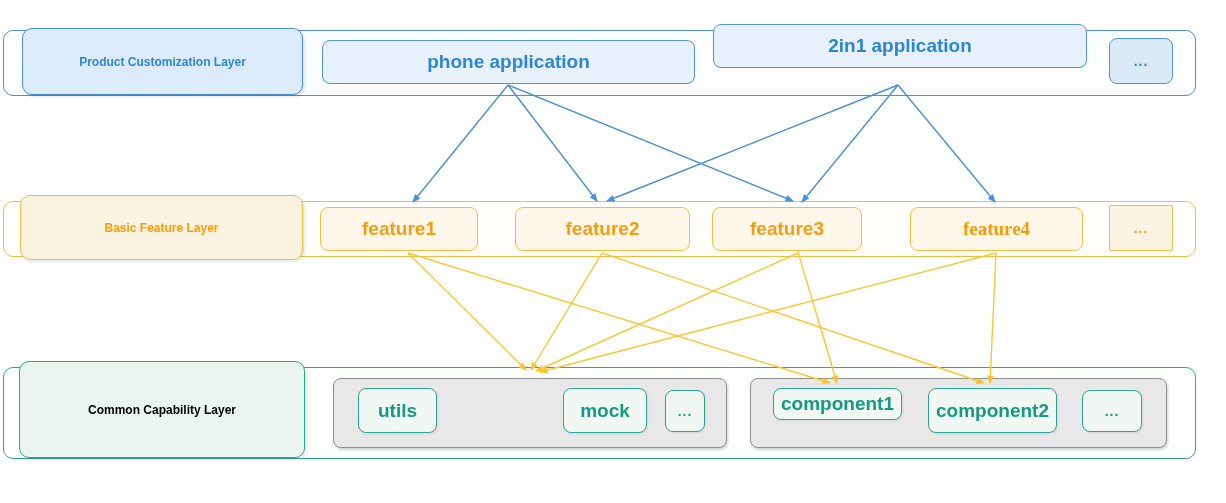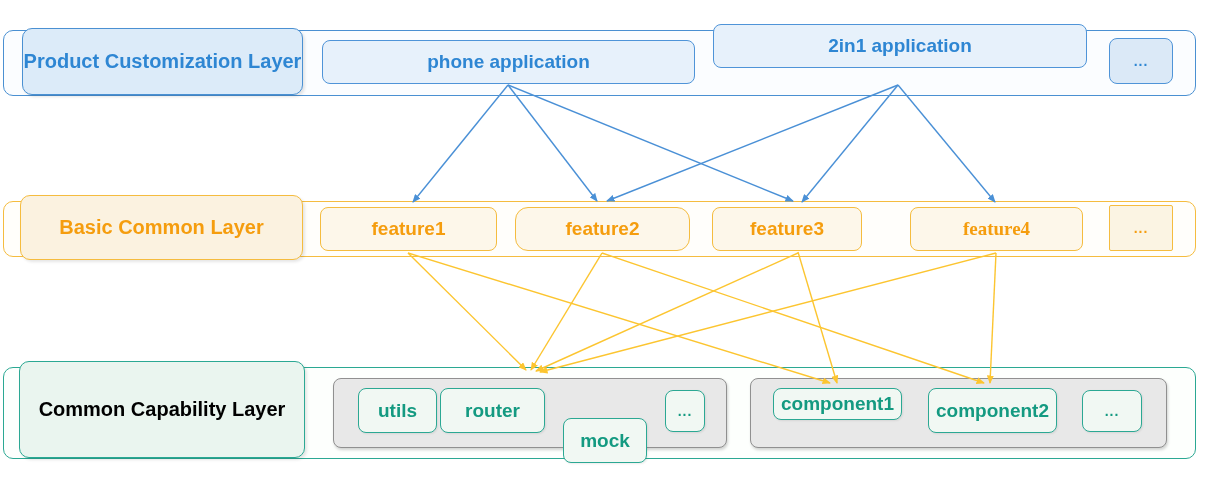--- a/index.html
+++ b/index.html
@@ -7,92 +7,91 @@
   .canvas { position:relative; width:1226px; height:503px; background:#ffffff; overflow:hidden; }
 
   
   .row { position:absolute; border-radius:10px; }
   .row1 { left:3px;  top:30px;  width:1193px; height:66px; border:1.5px solid #4a90d2; background:#fbfdff; }
   .row2 { left:3px;  top:201px; width:1193px; height:56px; border:1.5px solid #f5bc3f; background:#fffefb; }
   .row3 { left:3px;  top:367px; width:1193px; height:92px; border:1.5px solid #2ba893; background:#fdfffd; }
 
   
   .layer-label { position:absolute; display:flex; align-items:center; justify-content:center;
-                 border-radius:10px; font-weight:bold; font-size:20px;
+                 border-radius:10px; font-weight:bold; font-size:12px;
                  box-shadow:2px 2px 3px rgba(0,0,0,0.10); }
   .label1 { left:22px; top:28px;  width:281px; height:67px; background:#dcebf9; border:1.5px solid #4a90d2; color:#2e86d3; }
   .label2 { left:20px; top:195px; width:283px; height:65px; background:#fbf2e0; border:1.5px solid #f5bc3f; color:#f59d0e; }
   .label3 { left:19px; top:361px; width:286px; height:97px; background:#eaf5ef; border:1.5px solid #2ba893; color:#000000; }
 
   
   .box { position:absolute; display:flex; align-items:center; justify-content:center;
          font-weight:bold; font-size:19px; border-radius:8px; }
   .box-blue   { background:#e7f1fb; border:1.5px solid #4f94d8; color:#2e86d3; }
   .box-orange { background:#fdf7ea; border:1.5px solid #f5bc3f; color:#f59d0e; }
   .box-green  { background:#f1f8f3; border:1.5px solid #2ba893; color:#149a81;
                 box-shadow:1px 1px 2px rgba(0,0,0,0.08); }
   .dots { font-size:14px; letter-spacing:1px; }
 
   .phone { left:322px; top:40px; width:373px; height:44px; }
   .twoin1 { left:713px; top:24px; width:374px; height:44px; }
   .dots1 { left:1109px; top:38px; width:64px; height:46px; background:#dbe9f7; }
 
-  .f1 { left:320px; top:207px; width:177px; height:44px; }
-  .f2 { left:515px; top:207px; width:175px; height:44px;border-radius:13px; }
+  .f1 { left:320px; top:207px; width:158px; height:44px; }
+  .f2 { left:515px; top:207px; width:175px; height:44px; }
   .f3 { left:712px; top:207px; width:150px; height:44px; }
   .f4 { left:910px; top:207px; width:173px; height:44px;font-family:Liberation Serif, serif; }
   .dots2 { left:1109px; top:205px; width:64px; height:46px; border-radius:2px; background:#fbf4e3; }
 
   
   .group { position:absolute; top:378px; height:70px; background:#e8e8e8;
            border:1.5px solid #909090; border-radius:8px;
            box-shadow:1px 2px 3px rgba(0,0,0,0.18); }
   .g1 { left:333px; width:394px; }
   .g2 { left:750px; width:417px; }
 
   .utils  { left:358px;  top:388px; width:79px;  height:45px; }
   .router { left:440px;  top:388px; width:105px; height:45px; }
-  .mock   { left:563px;  top:388px; width:84px;  height:45px;margin-top:30px; }
+  .mock   { left:563px;  top:388px; width:84px;  height:45px; }
   .dots3  { left:665px;  top:390px; width:40px;  height:42px; }
   .comp1  { left:773px;  top:388px; width:129px; height:32px; }
   .comp2  { left:928px;  top:388px; width:129px; height:45px; }
   .dots4  { left:1082px; top:390px; width:60px;  height:42px; }
 
   
   svg.arrows { position:absolute; left:0; top:0; width:1226px; height:503px;
                pointer-events:none; z-index:5; }
 </style>
 </head>
 <body>
 
 <div class="canvas">
 
   <div class="row row1"></div>
   <div class="row row2"></div>
   <div class="row row3"></div>
 
   <div class="layer-label label1">Product Customization Layer</div>
-  <div class="layer-label label2">Basic Common Layer</div>
+  <div class="layer-label label2">Basic Feature Layer</div>
   <div class="layer-label label3">Common Capability Layer</div>
 
   <div class="box box-blue phone">phone application</div>
   <div class="box box-blue twoin1">2in1 application</div>
   <div class="box box-blue dots dots1">...</div>
 
   <div class="box box-orange f1">feature1</div>
   <div class="box box-orange f2">feature2</div>
   <div class="box box-orange f3">feature3</div>
   <div class="box box-orange f4">feature4</div>
   <div class="box box-orange dots dots2">...</div>
 
   <div class="group g1"></div>
   <div class="group g2"></div>
 
   <div class="box box-green utils">utils</div>
-  <div class="box box-green router">router</div>
   <div class="box box-green mock">mock</div>
   <div class="box box-green dots dots3">...</div>
   <div class="box box-green comp1">component1</div>
   <div class="box box-green comp2">component2</div>
   <div class="box box-green dots dots4">...</div>
 
   <svg class="arrows" viewBox="0 0 1226 503" xmlns="http://www.w3.org/2000/svg">
     <defs>
       <marker id="arrow-blue" markerWidth="9" markerHeight="7" refX="7.5" refY="3.5" orient="auto" markerUnits="userSpaceOnUse">
         <path d="M0,0 L8.5,3.5 L0,7 Z" fill="#4a90d6"></path>

